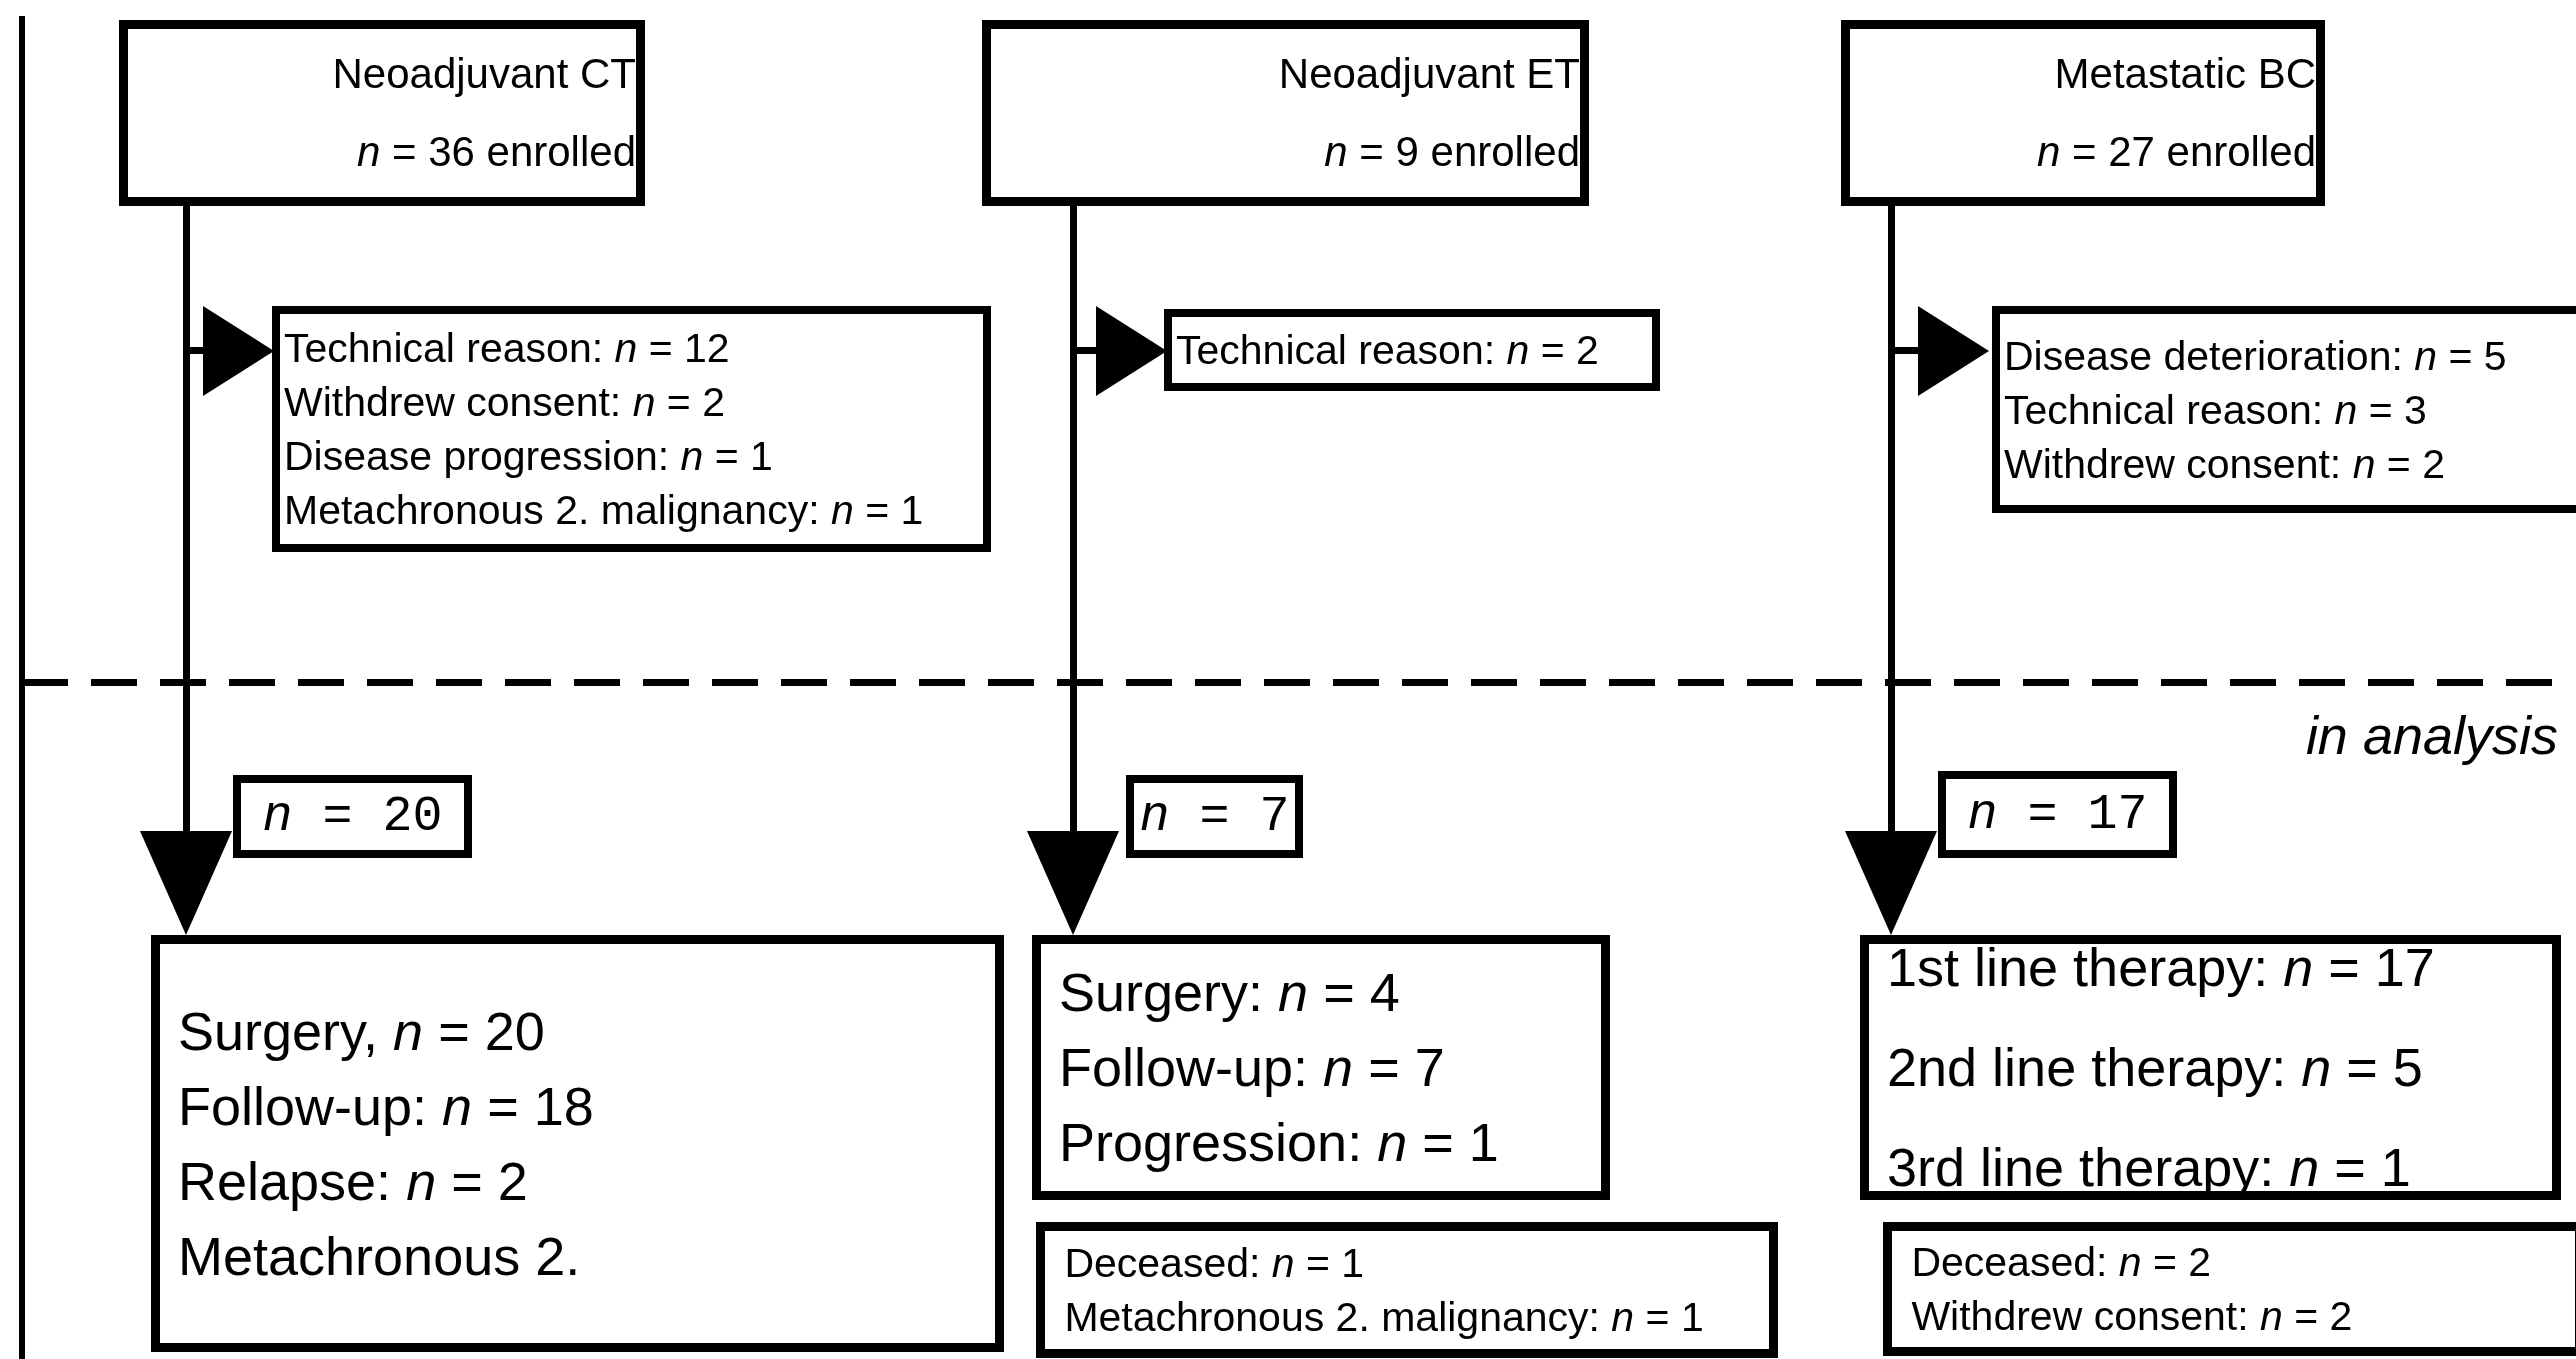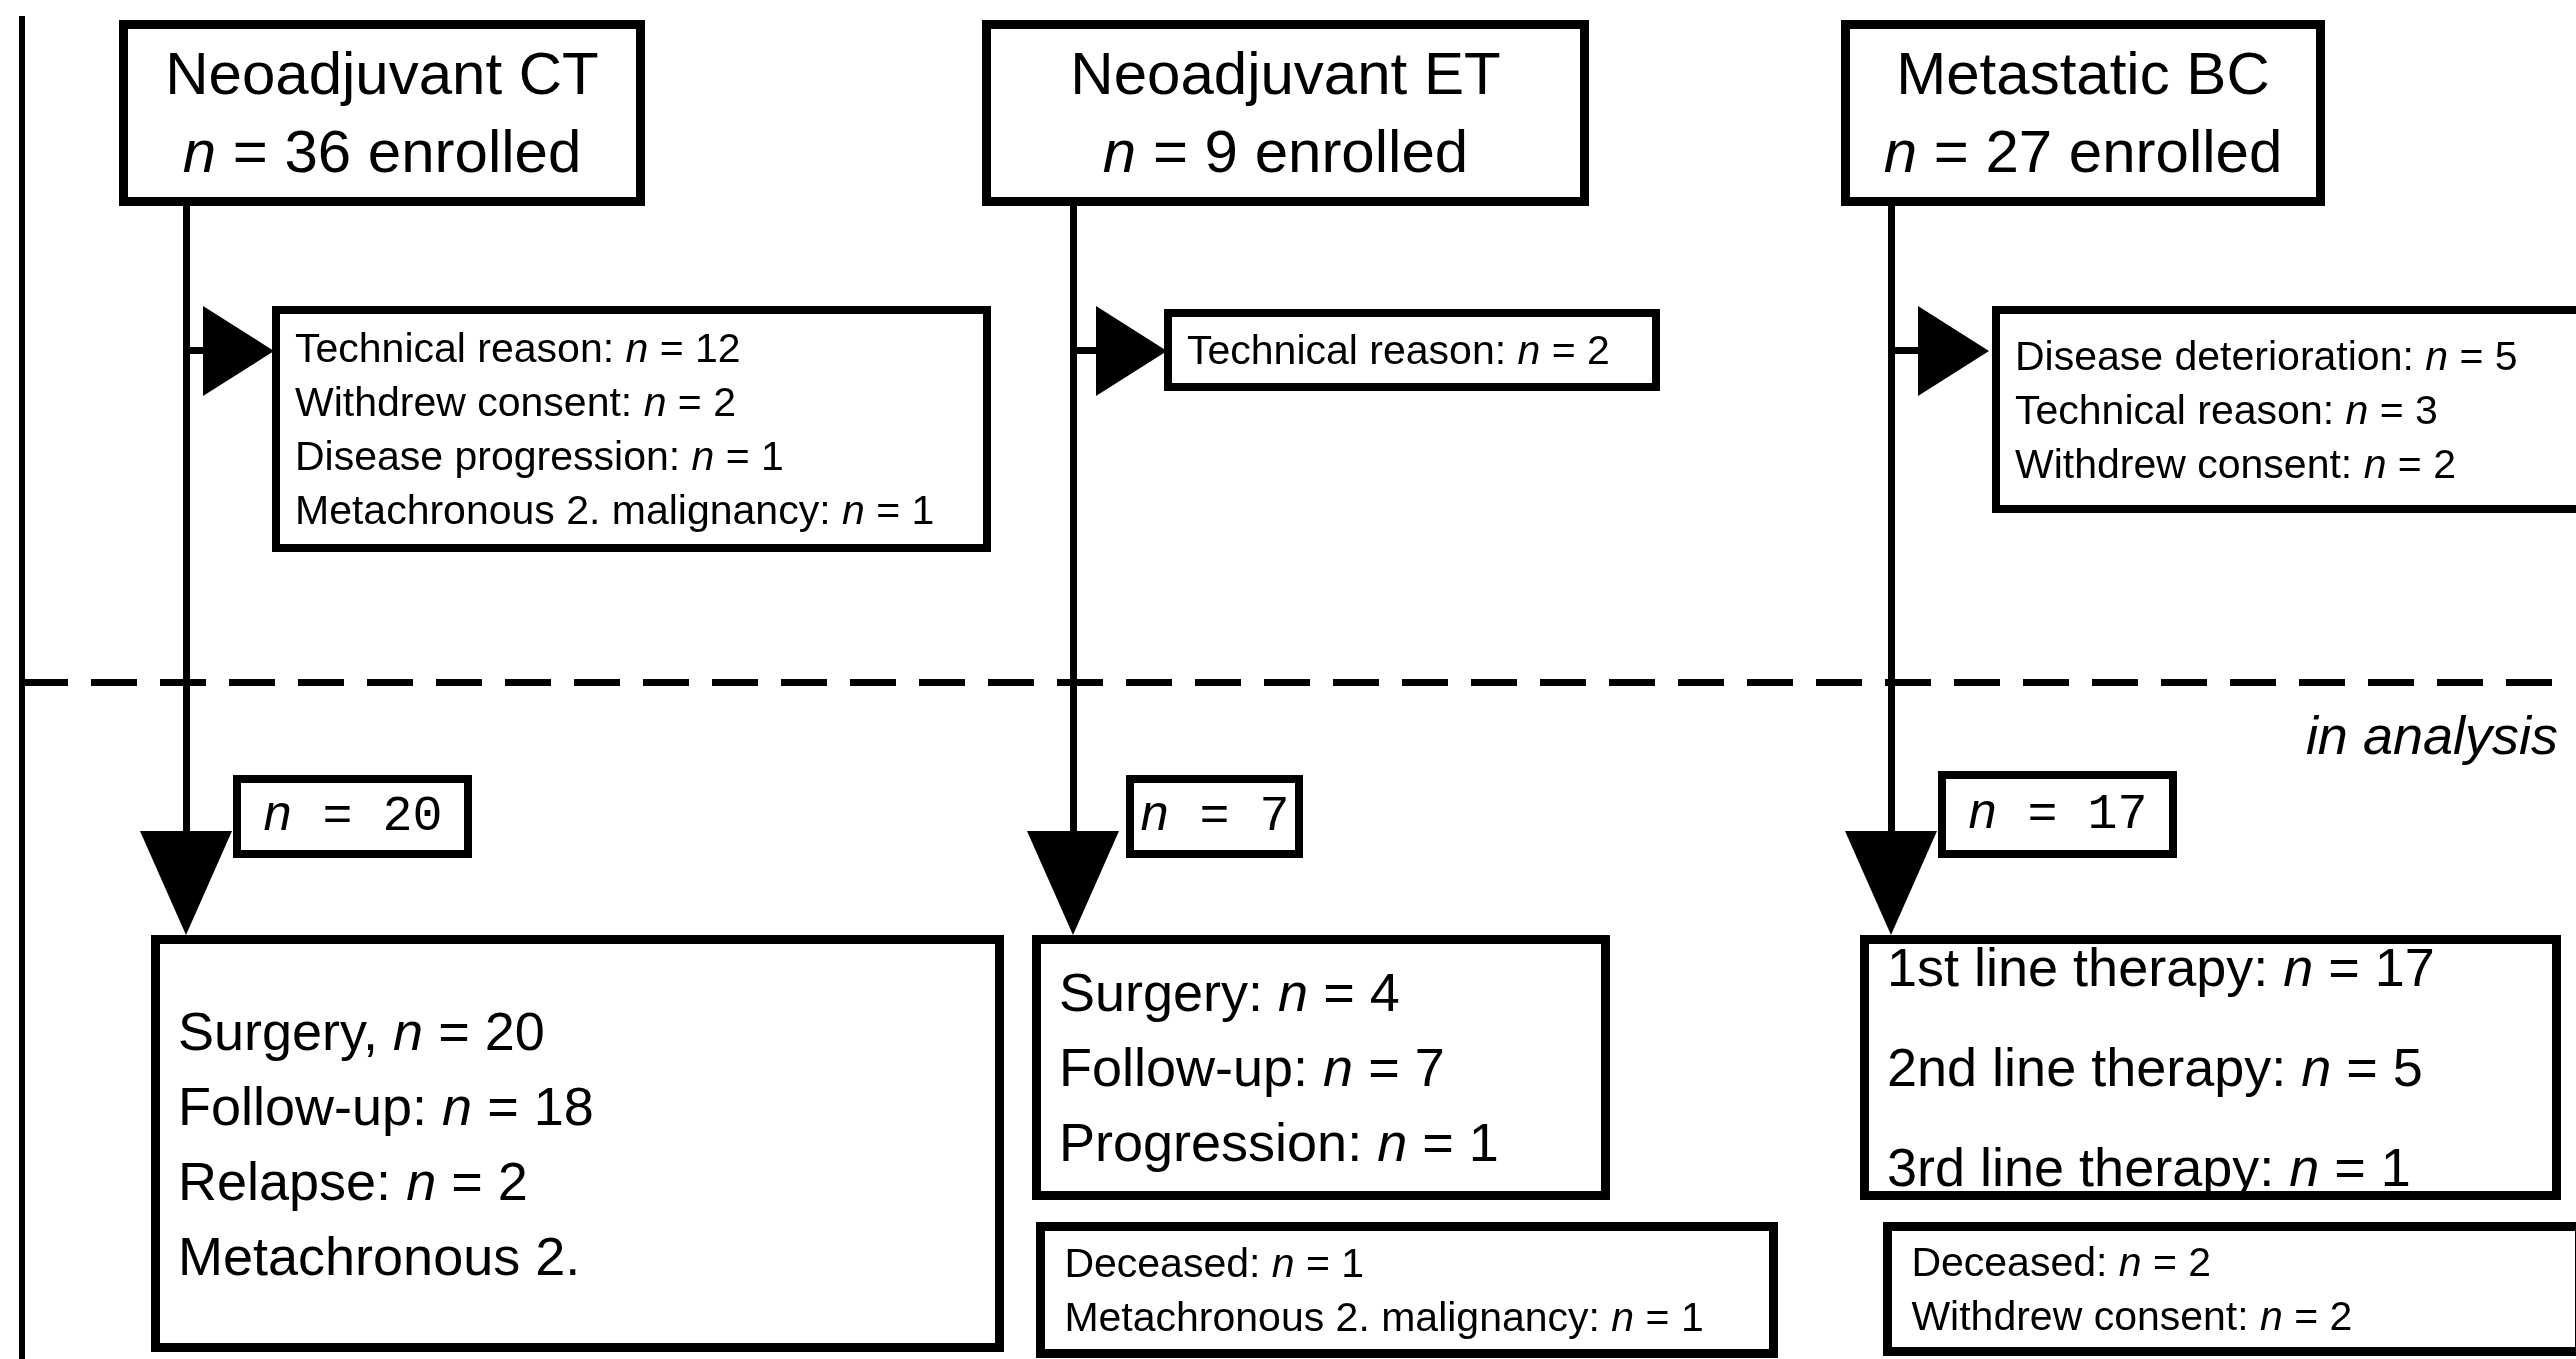--- a/index.html
+++ b/index.html
@@ -15,29 +15,30 @@
   .box {
     position: absolute;
     background: #ffffff;
     border: 9.7px solid #000000;
     box-sizing: border-box;
     display: flex;
     flex-direction: column;
     justify-content: center;
   }
   .topbox {
-    font-size: 60px;
+    font-size: 42px;
     line-height: 78px;
     text-align: center;
+    align-items: flex-end;
   }
   .exclbox {
     border-width: 8.2px;
     font-size: 41px;
     line-height: 54px;
-    padding: 0 15px;
+    padding: 0 4px;
   }
   .outbox {
     font-size: 54px;
     line-height: 75px;
     padding: 0 18px;
   }
   .outbox2 {
     border-width: 9px;
     font-size: 41px;
     line-height: 54px;

